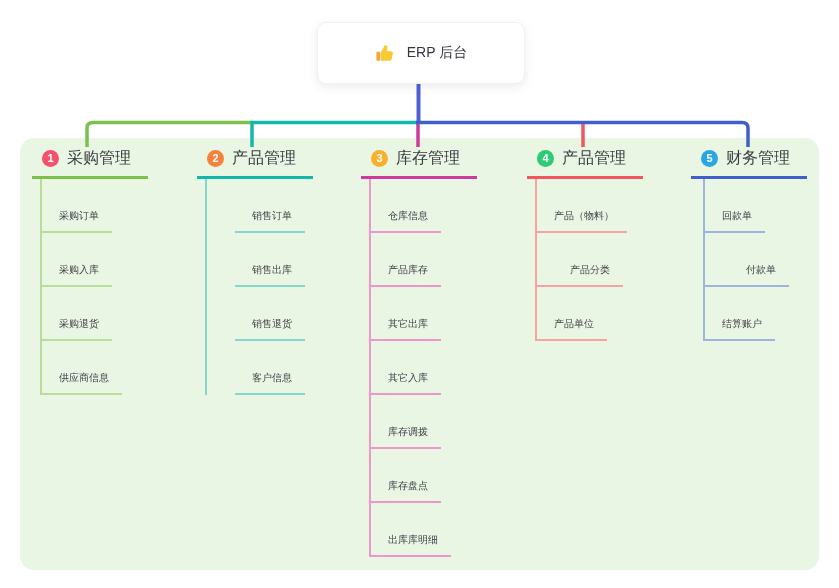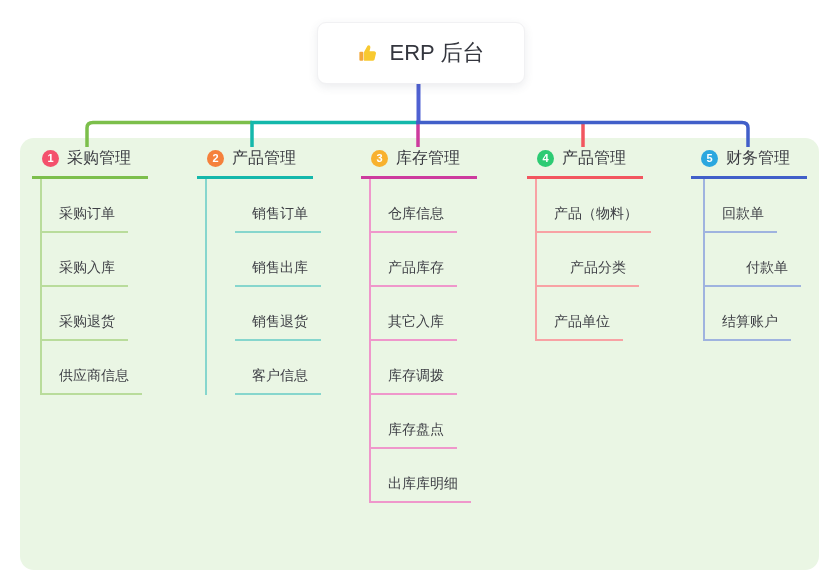--- a/index.html
+++ b/index.html
@@ -11,21 +11,21 @@
   .panel{
     position:absolute;left:20px;top:138px;width:799px;height:432px;
     border-radius:14px;
   }
   .connectors{position:absolute;left:0;top:0;width:839px;height:588px;pointer-events:none;}
   .root-card{
     position:absolute;left:317px;top:22px;width:206px;height:60px;
     background:#ffffff;border:1px solid #f1f1f3;border-radius:9px;
     box-shadow:0 3px 10px rgba(60,70,90,.10);
     display:flex;align-items:center;justify-content:center;gap:10px;
-    font-size:22px;font-weight:500;color:#34363e;cursor:default;
+    font-size:14px;font-weight:500;color:#34363e;cursor:default;
   }
   .root-card svg{display:block;}
   .branch{position:absolute;top:148px;width:116px;}
   .branch-header{
     display:flex;align-items:center;gap:8px;
     box-sizing:border-box;width:116px;padding:0 0 7px 10px;
     border-bottom:3px solid #999;
     font-size:16px;color:#3b3c42;white-space:nowrap;
   }
   .badge{
@@ -35,21 +35,21 @@
   }
   .children{
     list-style:none;margin:0 0 0 8px;padding:0;
     border-left:2px solid #ccc;
   }
   .children li{
     box-sizing:border-box;height:54px;width:max-content;
     display:flex;align-items:flex-end;
     padding:0 13px 8px 17px;
     border-bottom:2px solid #ccc;
-    font-size:14px;color:#3e3f45;white-space:nowrap;
+    font-size:10px;color:#3e3f45;white-space:nowrap;
   }
 </style>
 </head>
 <body>
 
 <div class="stage">
 
   <div class="panel" style="background-color: rgb(234, 246, 228);"></div>
 
   <svg class="connectors" viewBox="0 0 839 588" fill="none">
@@ -98,20 +98,21 @@
   </div>
 
   <div class="branch" style="left:361px;">
     <div class="branch-header" style="border-bottom-color: rgb(205, 59, 158);">
       <span class="badge" style="background-color: rgb(248, 177, 46);">3</span>
       <span>库存管理</span>
     </div>
     <ul class="children" style="border-left-color: rgb(239, 151, 203);">
       <li style="border-bottom-color: rgb(239, 151, 203);">仓库信息</li>
       <li style="border-bottom-color: rgb(239, 151, 203);">产品库存</li>
+      <li style="border-bottom-color: rgb(239, 151, 203);">其它出库</li>
       <li style="border-bottom-color: rgb(239, 151, 203);">其它入库</li>
       <li style="border-bottom-color: rgb(239, 151, 203);">库存调拨</li>
       <li style="border-bottom-color: rgb(239, 151, 203);">库存盘点</li>
       <li style="border-bottom-color: rgb(239, 151, 203);">出库库明细</li>
     </ul>
   </div>
 
   <div class="branch" style="left:527px;">
     <div class="branch-header" style="border-bottom-color: rgb(242, 86, 95);">
       <span class="badge" style="background-color: rgb(45, 203, 115);">4</span>

